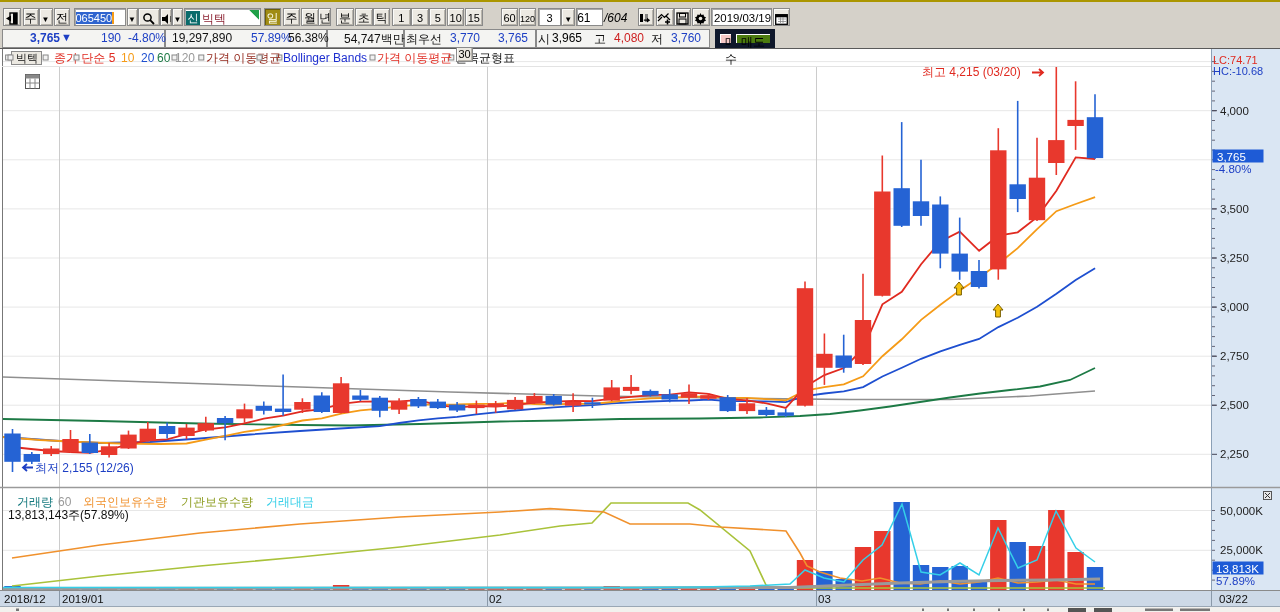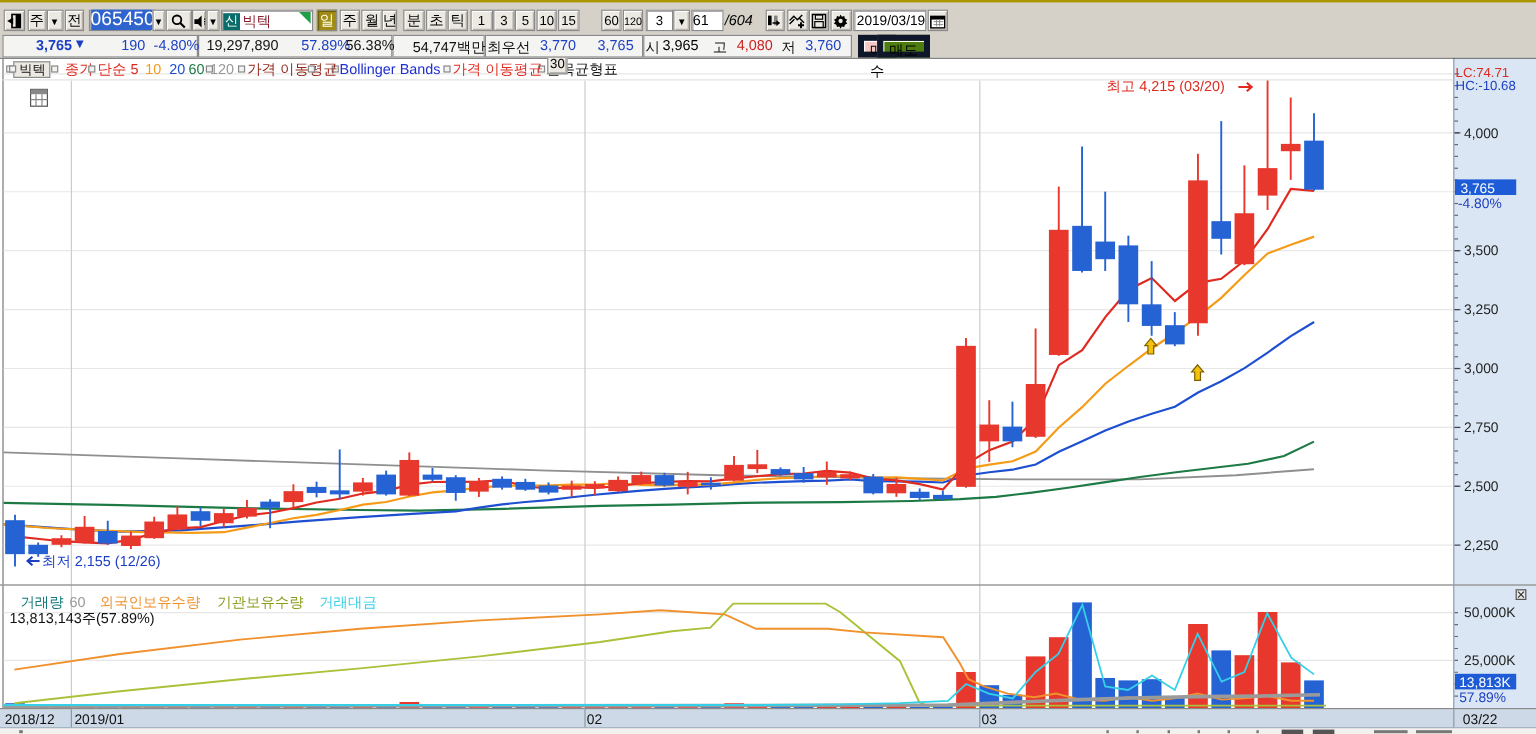--- a/index.html
+++ b/index.html
@@ -2,21 +2,21 @@
 <html><head><meta charset="utf-8">
 <style>
 * { margin:0; padding:0; box-sizing:border-box; }
 html,body { width:1280px; height:612px; overflow:hidden; font-family:"Liberation Sans", sans-serif; }
 #page { position:relative; width:1280px; height:612px; background:#fff; }
 #tb1 { position:absolute; left:0; top:0; width:1280px; height:28px; background:#d5d1c9; border-top:2px solid #ab9600; }
 #tb1 .b { position:absolute; top:5.5px; height:18px; background:#ece9e2; border:1px solid #8a8a8a; box-shadow:inset 1px 1px 0 #fbfbf9, inset -1px -1px 0 #b9b5ac; text-align:center; line-height:16px; color:#000; overflow:hidden; }
 #tb1 .b svg { vertical-align:middle; margin-top:1px; }
 #tb1 .inp { position:absolute; top:5.5px; height:18px; background:#fff; border:1px solid #8a8a8a; box-shadow:inset 1px 1px 0 #aaa; line-height:16px; white-space:nowrap; }
 #tb1 .txt { position:absolute; top:5.5px; height:18px; line-height:17px; color:#000; }
-#tb1 .sel { background:#2f64cf; color:#fff; font-size:16px; margin-left:1px; }
+#tb1 .sel { background:#2f64cf; color:#fff; font-size:11px; margin-left:1px; }
 #tb1 .badge { display:inline-block; background:#0a6b6b; color:#fff; font-size:11px; width:14px; text-align:center; margin:0 2px 0 1px; height:14px; line-height:14px; position:relative; top:0px; }
 #r2 { position:absolute; left:0; top:27px; width:1280px; height:21px; background:#d5d1c9; }
 #r2 .f { position:absolute; top:1.5px; height:19px; background:#f4f4f2; border:1px solid #8a8a8a; }
 #r2 .t { position:absolute; top:4px; }
 #r2 .bt { position:absolute; top:1.5px; height:19px; border:5px solid #0f172a; box-shadow:inset 1px 1px 0 #fff; color:#000; font-size:12px; text-align:center; line-height:17px; }
 svg text { font-family:"Liberation Sans", sans-serif; }
 </style></head>
 <body>
 <div id="page">
 <svg id="chart" width="1280" height="612" viewBox="0 0 1280 612" style="position:absolute;left:0;top:0">

